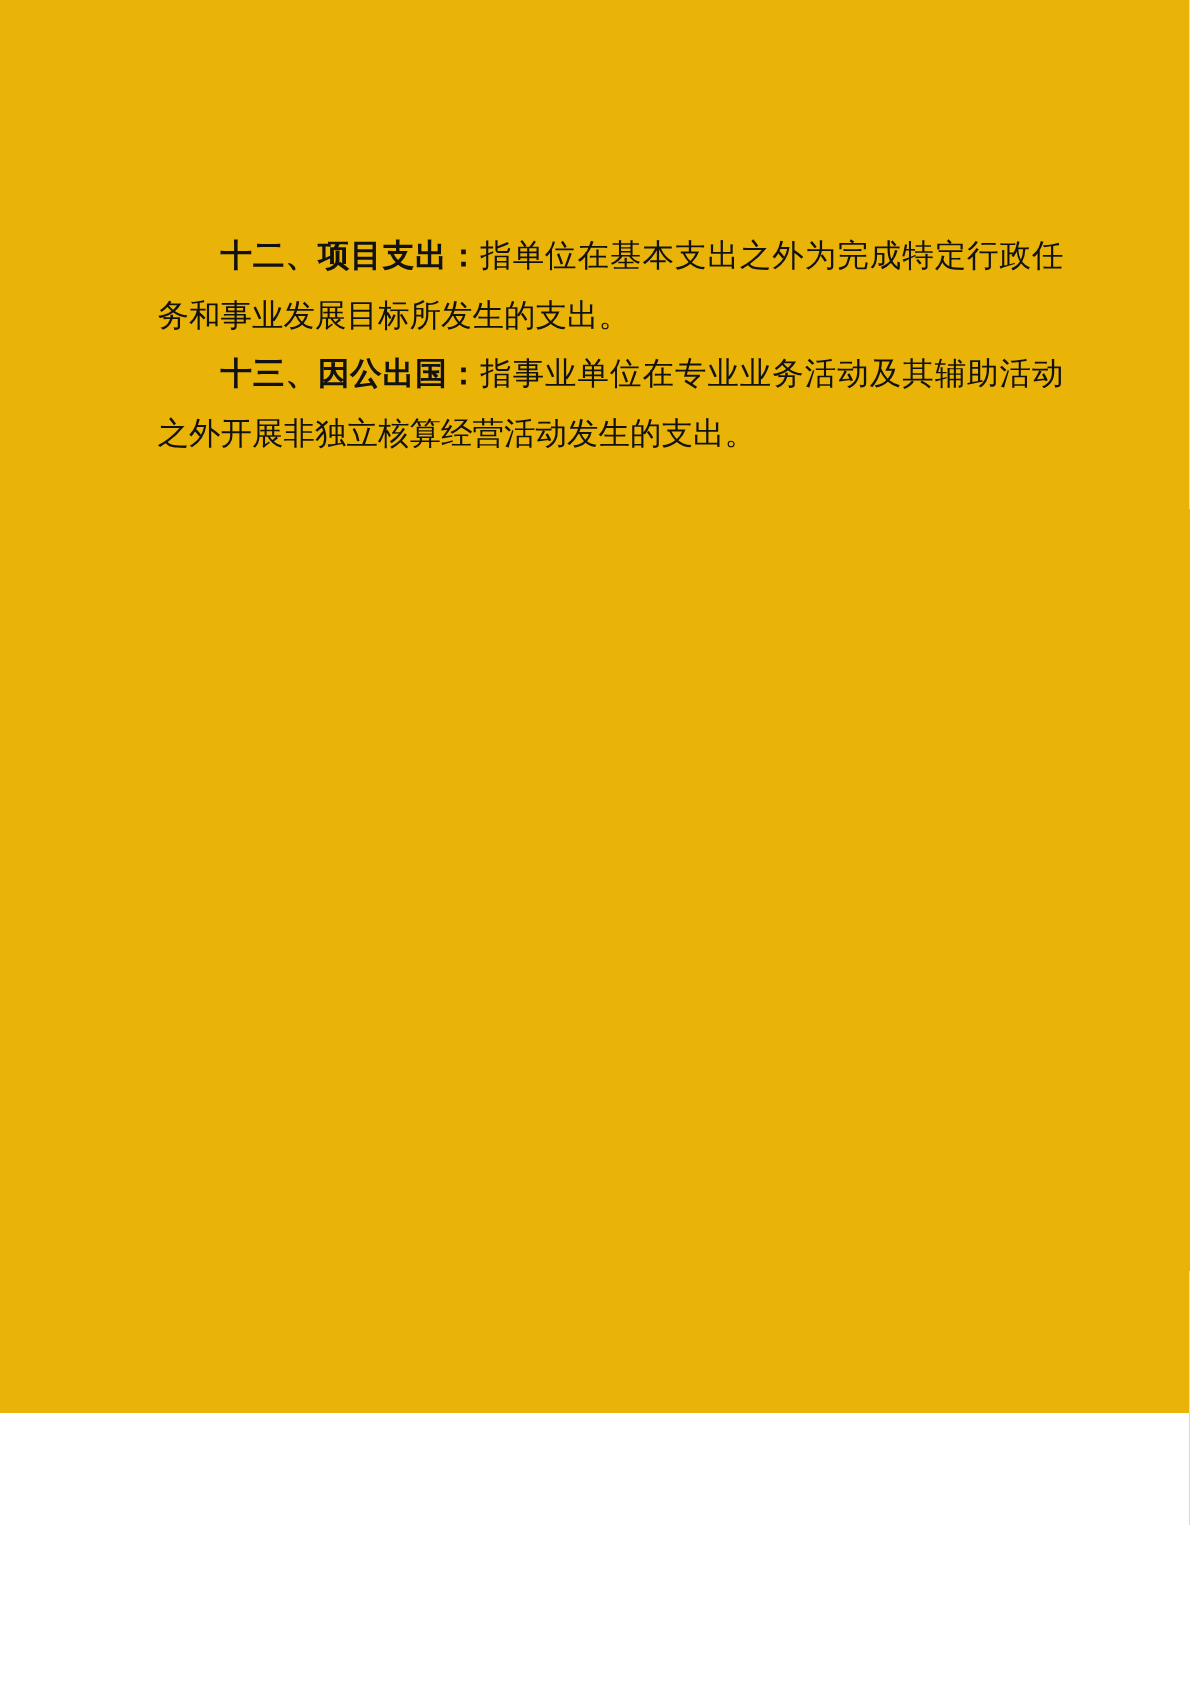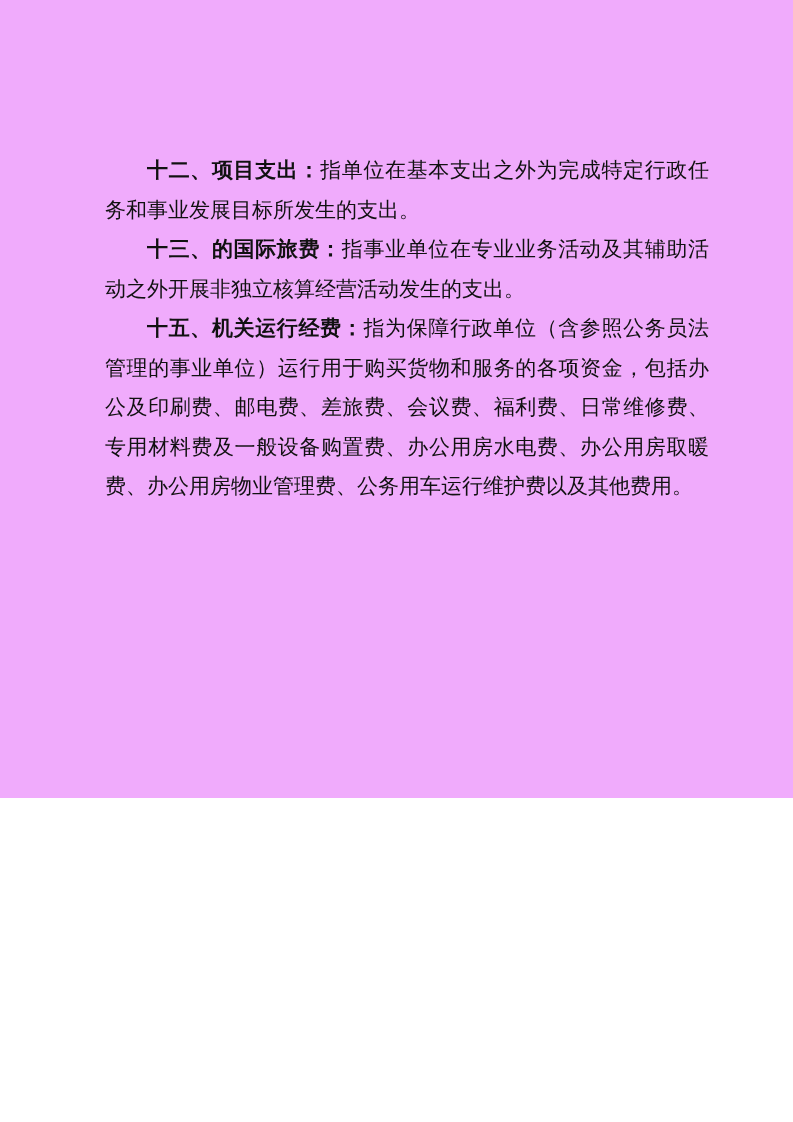--- a/index.html
+++ b/index.html
@@ -3,22 +3,22 @@
 <meta charset="utf-8">
 <style>
   html, body {
     margin: 0;
     padding: 0;
     background: #ffffff;
   }
   .page {
     position: relative;
     width: 793px;
-    height: 798px;
-    background: #f0abfc;
+    height: 942px;
+    background: #eab308;
     margin: 0 auto;
     overflow: hidden;
   }
   .content {
     position: absolute;
     left: 105px;
     top: 151px;
     width: 604px;
     font-family: "Liberation Serif", "DejaVu Serif", serif;
     font-size: 21px;
@@ -48,21 +48,20 @@
   }
 </style>
 </head>
 <body>
 
 <div class="page">
   <div class="content">
 
     <p class="para"><span class="term">十二、项目支出：</span><span>指单位在基本支出之外为完成特定行政任务和事业发展目标所发生的支出。</span></p>
 
-    <p class="para"><span class="term">十三、的国际旅费：</span><span>指事业单位在专业业务活动及其辅助活动之外开展非独立核算经营活动发生的支出。</span></p>
+    <p class="para"><span class="term">十三、因公出国：</span><span>指事业单位在专业业务活动及其辅助活动之外开展非独立核算经营活动发生的支出。</span></p>
 
 
-    <p class="para"><span class="term">十五、机关运行经费：</span><span>指为保障行政单位（含参照公务员法管理的事业单位）运行用于购买货物和服务的各项资金，包括办公及印刷费、邮电费、差旅费、会议费、福利费、日常维修费、专用材料费及一般设备购置费、办公用房水电费、办公用房取暖费、办公用房物业管理费、公务用车运行维护费以及其他费用。</span></p>
 
   </div>
 
   <div class="footer">-18-</div>
 </div>
 
 </body></html>

